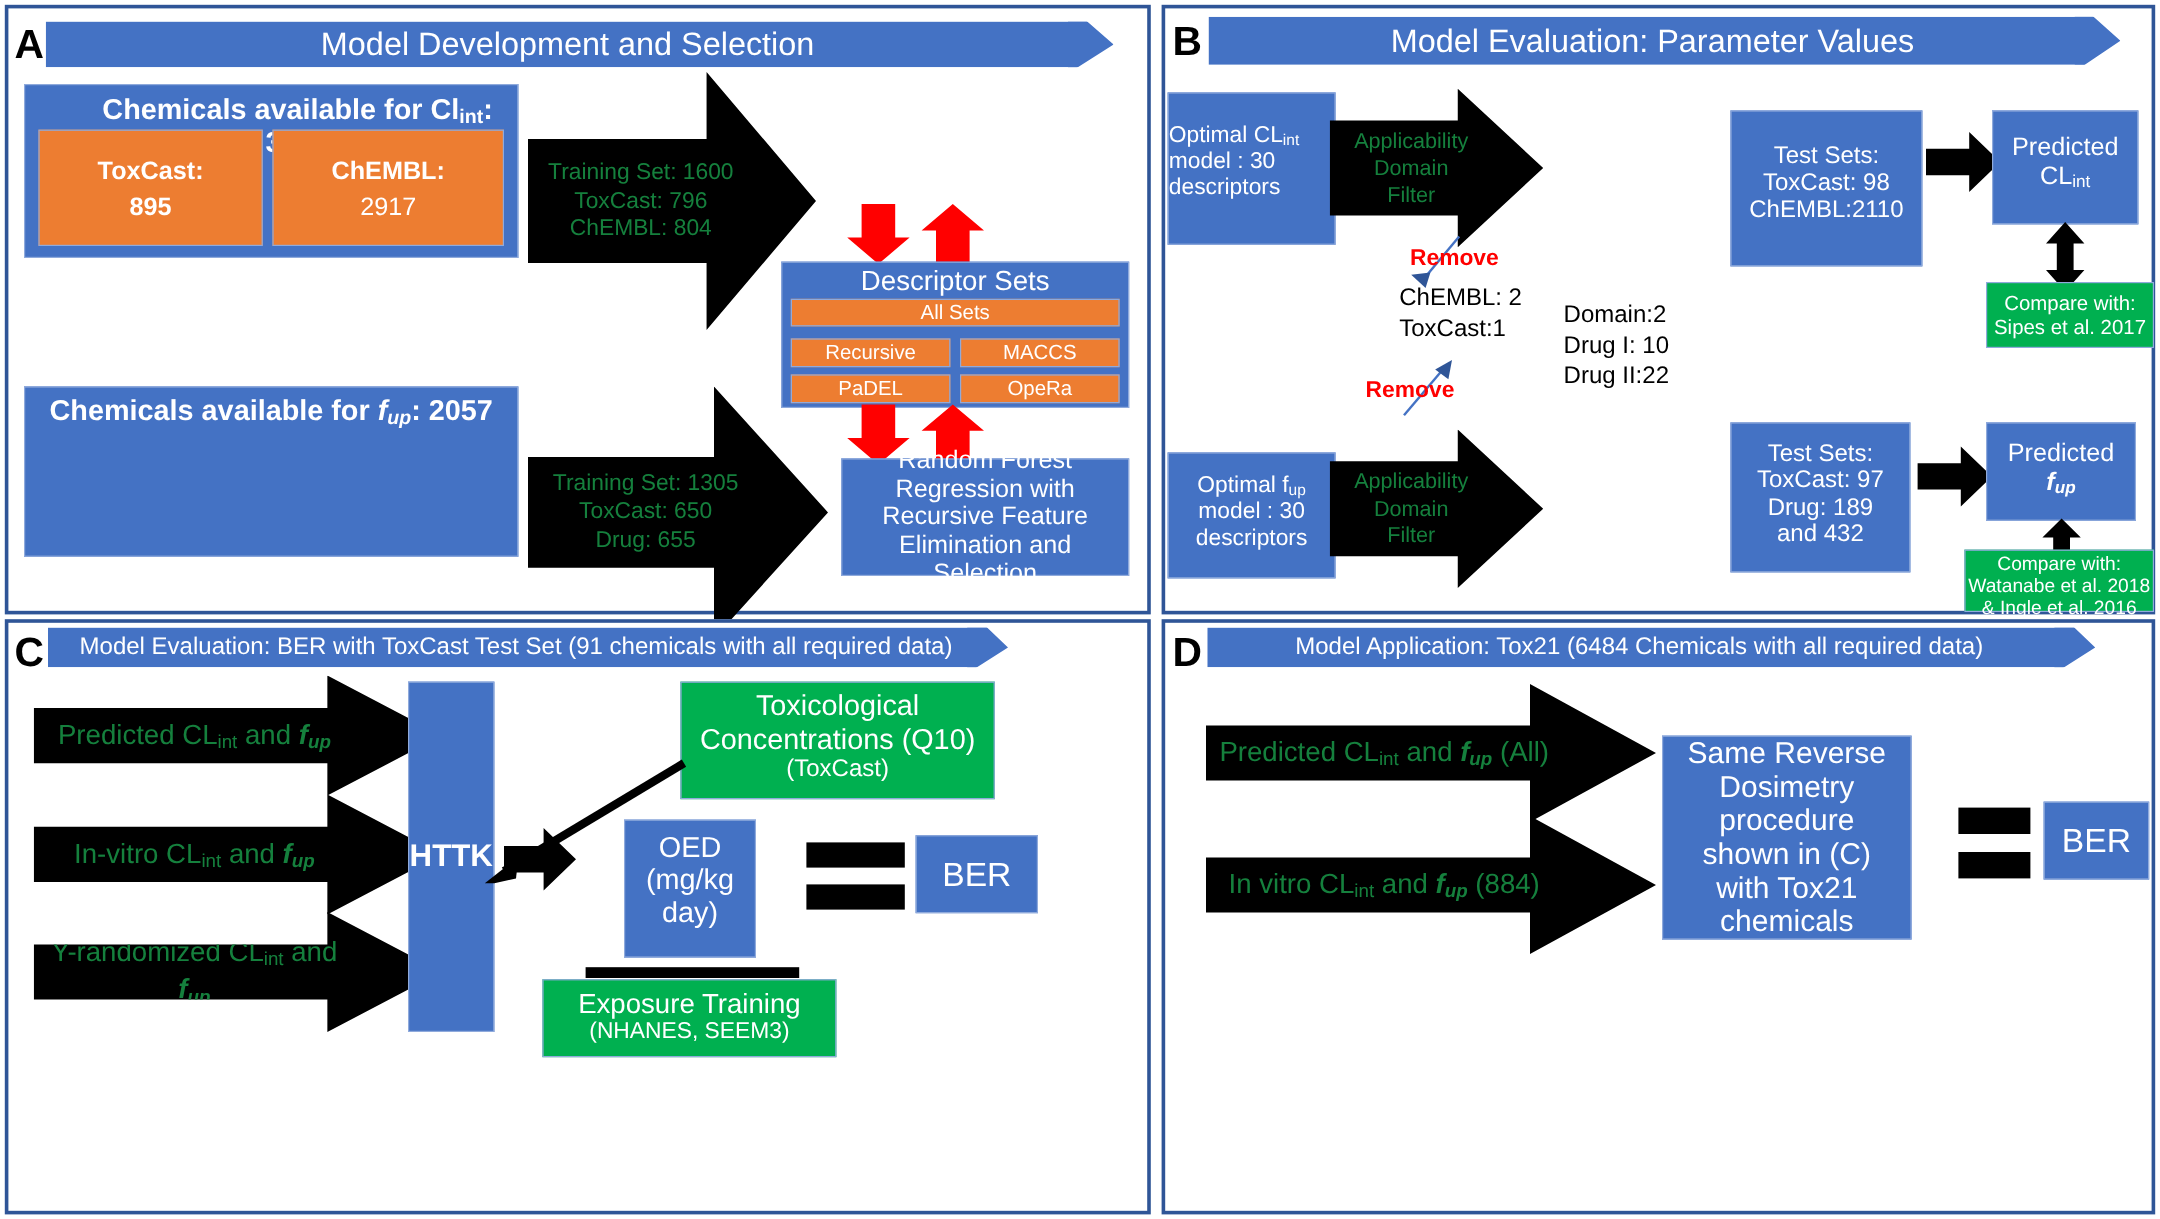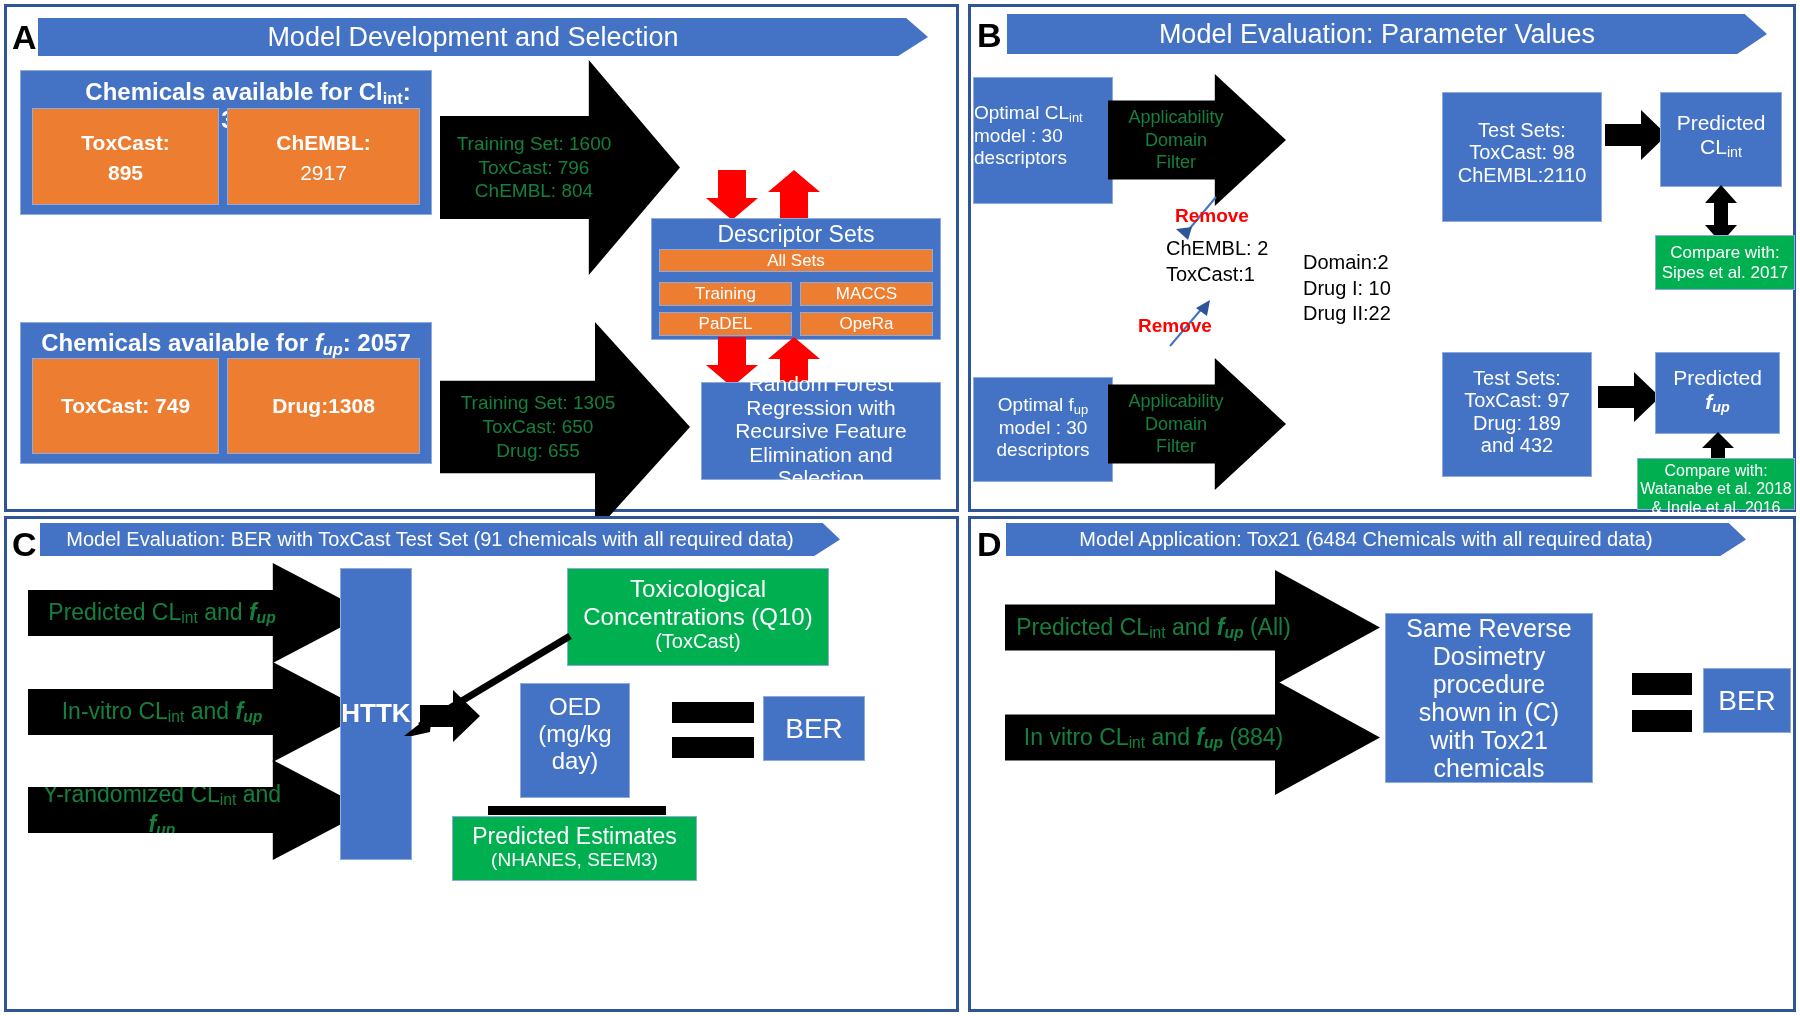--- a/index.html
+++ b/index.html
@@ -74,37 +74,35 @@
 
   <svg style="left:708px;top:170px;width:120px;height:52px;">
     <polygon points="10,0 38,0 38,28 50,28 24,50 -2,28 10,28" fill="#ff0000"></polygon>
     <polygon points="72,50 100,50 100,22 112,22 86,0 60,22 72,22" fill="#ff0000"></polygon>
   </svg>
 
   <div class="bluebox" style="left:651px;top:218px;width:290px;height:122px;display:block;">
     <div style="text-align:center;font-size:23px;padding-top:3px;">Descriptor Sets</div>
   </div>
   <div class="orangebox" style="left:659px;top:249px;width:274px;height:23px;font-size:17px;">All Sets</div>
-  <div class="orangebox" style="left:659px;top:282px;width:133px;height:24px;font-size:17px;">Training</div>
+  <div class="orangebox" style="left:659px;top:282px;width:133px;height:24px;font-size:17px;">Recursive</div>
   <div class="orangebox" style="left:800px;top:282px;width:133px;height:24px;font-size:17px;">MACCS</div>
   <div class="orangebox" style="left:659px;top:312px;width:133px;height:24px;font-size:17px;">PaDEL</div>
   <div class="orangebox" style="left:800px;top:312px;width:133px;height:24px;font-size:17px;">OpeRa</div>
 
   <svg style="left:708px;top:337px;width:120px;height:52px;">
     <polygon points="10,0 38,0 38,28 50,28 24,50 -2,28 10,28" fill="#ff0000"></polygon>
     <polygon points="72,50 100,50 100,22 112,22 86,0 60,22 72,22" fill="#ff0000"></polygon>
   </svg>
 
   <div class="bluebox" style="left:20px;top:322px;width:412px;height:142px;display:block;">
     <div style="font-size:24px;font-weight:bold;text-align:center;padding-top:7px;">
       <span>Chemicals available for </span><span class="fup"><span>f</span><sub>up</sub></span><span>: 2057</span>
     </div>
   </div>
-  <div class="orangebox" style="left:32px;top:358px;width:187px;height:96px;font-size:21px;font-weight:bold;">ToxCast: 749</div>
-  <div class="orangebox" style="left:227px;top:358px;width:193px;height:96px;font-size:21px;font-weight:bold;">Drug:1308</div>
 
   <div class="blackarrow" style="left:440px;top:322px;width:250px;height:210px;font-size:19px;padding-right:54px;
               clip-path:polygon(0 28%,62% 28%,62% 0,100% 50%,62% 100%,62% 72%,0 72%);">
     <div style="width:100%;">
       <div>Training Set: 1305</div>
       <div>ToxCast: 650</div>
       <div>Drug: 655</div>
     </div>
   </div>
 
@@ -299,21 +297,21 @@
 
   <div class="eqbar" style="left:672px;top:702px;width:82px;height:21px;"></div>
   <div class="eqbar" style="left:672px;top:737px;width:82px;height:21px;"></div>
 
   <div class="bluebox" style="left:763px;top:696px;width:102px;height:65px;font-size:28px;">BER</div>
 
   <div class="hline" style="left:488px;top:806px;width:178px;height:9px;"></div>
 
   <div class="greenbox" style="left:452px;top:816px;width:245px;height:65px;display:block;font-size:23px;padding-top:6px;">
     <div style="text-align:center;">
-      <div>Predicted Estimates</div>
+      <div>Exposure Training</div>
       <div style="font-size:19px;">(NHANES, SEEM3)</div>
     </div>
   </div>
 
   <div class="panel" style="left:968px;top:516px;width:828px;height:496px;">
   </div>
   <div class="panel-letter" style="left:977px;top:527px;">D</div>
 
   <div class="banner" style="left:1006px;top:523px;width:740px;height:33px;font-size:20px;
               clip-path:polygon(0 0,calc(100% - 34px) 0,calc(100% - 34px) -16px,100% 50%,calc(100% - 34px) 116%,calc(100% - 34px) 100%,0 100%);">

